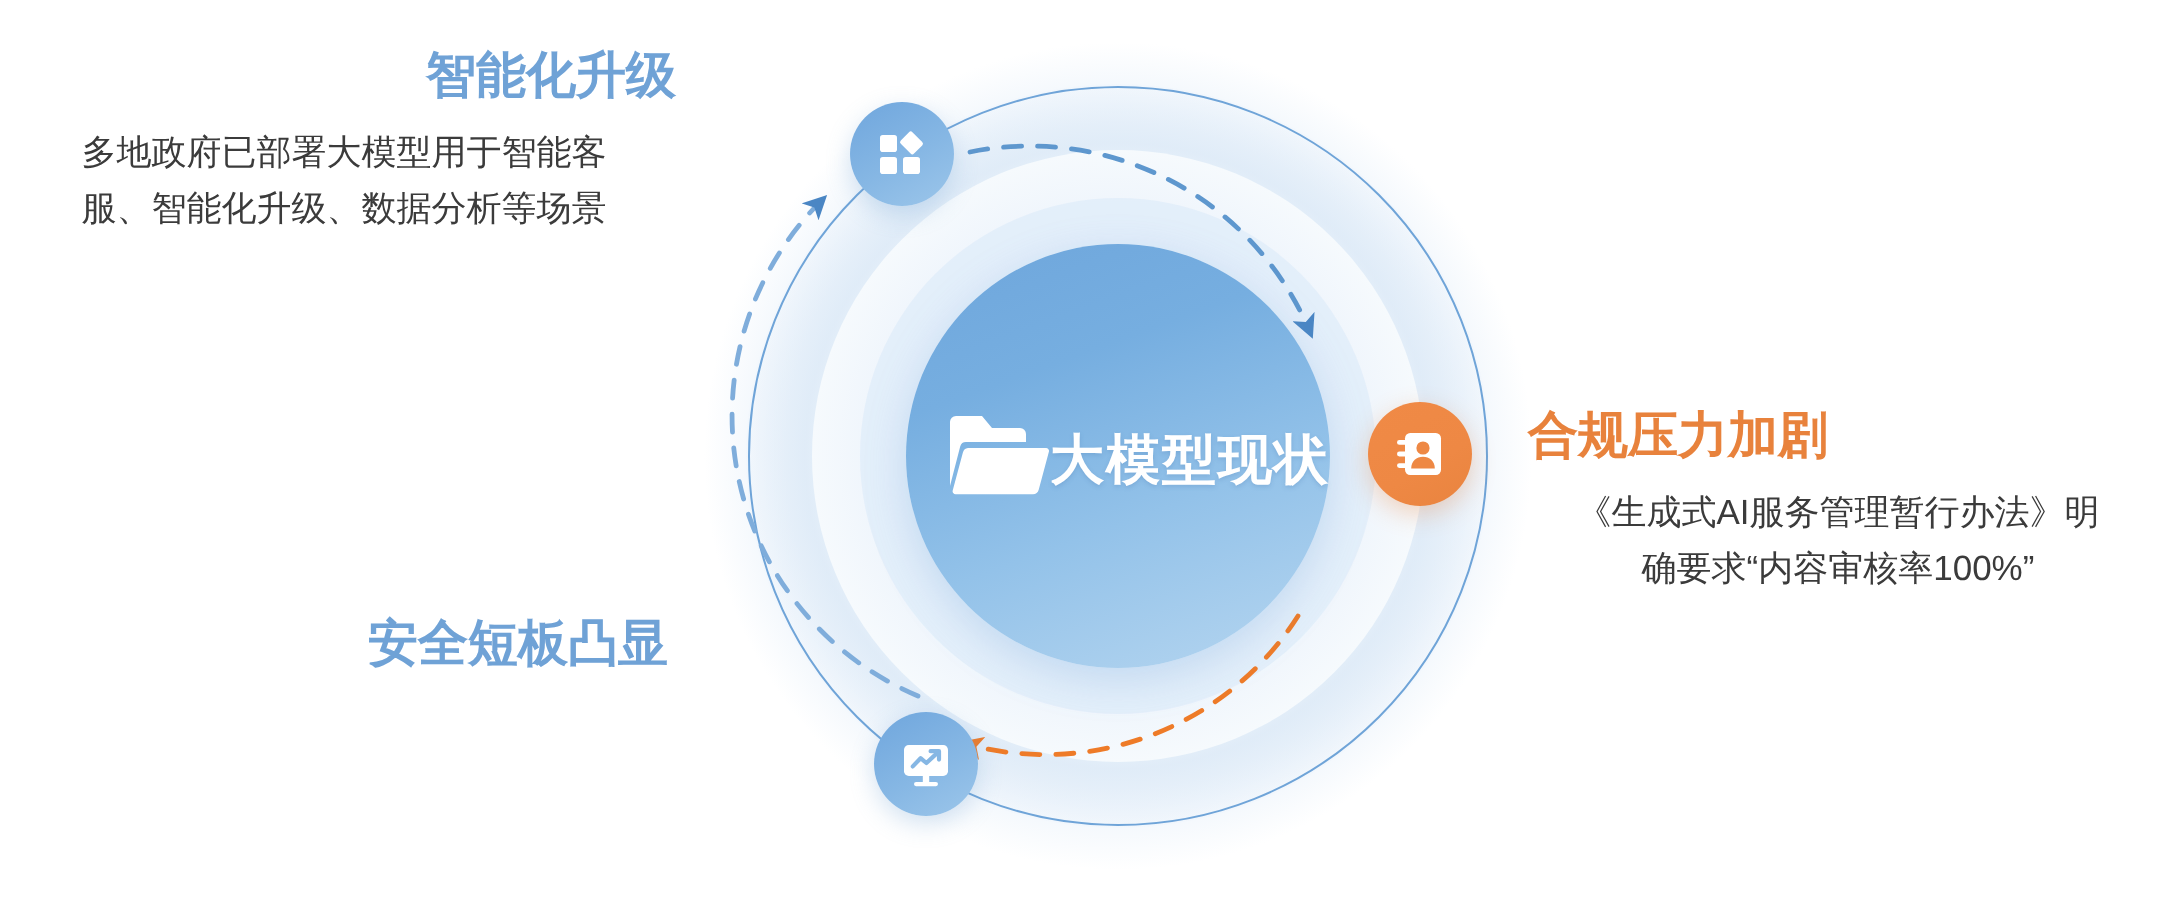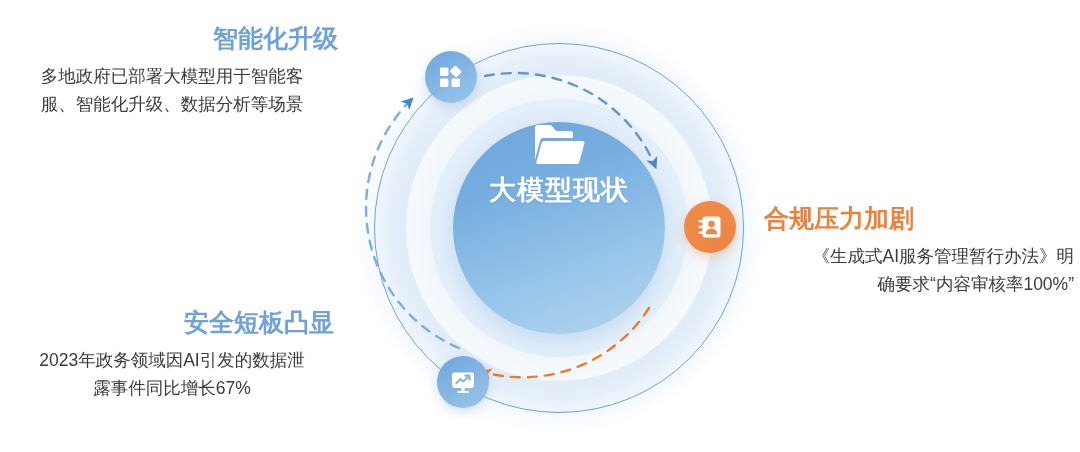--- a/index.html
+++ b/index.html
@@ -48,21 +48,21 @@
     width:258px;height:258px;
     background:#dfecf9;
     opacity:.75;
   }
 
   
   .core{
     width:212px;height:212px;
     background:linear-gradient(160deg,#6EA6DC 0%,#76AEE0 30%,#93C2E9 62%,#B6D6F0 100%);
     box-shadow:0 6px 20px rgba(110,166,220,.28);
-    display:flex;flex-direction:column;align-items:center;justify-content:flex-start;
+    display:flex;flex-direction:row;align-items:center;justify-content:flex-end;
   }
   .core-label{
     color:#ffffff;font-size:27px;font-weight:bold;letter-spacing:1px;
     margin-top:4px;text-shadow:0 1px 2px rgba(70,120,175,.25);
     white-space:nowrap;
   }
   .folder-icon{width:52px;height:44px;display:block;margin-bottom:2px;}
 
   
   .arcs{position:absolute;left:50%;top:50%;transform:translate(-50%,-50%);
@@ -92,39 +92,35 @@
 
   #block-intelligent{left:0px;top:24px;width:344px;text-align:right;}
   #block-intelligent .blk-title{text-align:right;padding-right:6px;margin-left:34px;}
   #block-intelligent .blk-body{text-align:center;}
 
   #block-security{left:0px;top:308px;width:344px;text-align:right;}
   #block-security .blk-title{text-align:right;padding-right:10px;}
   #block-security .blk-body{text-align:center;}
 
   #block-compliance{left:764px;top:160px;width:310px;text-align:left;margin-top:44px;}
-  #block-compliance .blk-body{text-align:right;}
+  #block-compliance .blk-body{text-align:center;}
 </style>
 </head>
 <body>
 
 <div class="block" id="block-intelligent">
   <div class="blk-title t-blue">智能化升级</div>
   <div class="blk-body">
     <div>多地政府已部署大模型用于智能客</div>
     <div>服、智能化升级、数据分析等场景</div>
   </div>
 </div>
 
 <div class="block" id="block-security">
   <div class="blk-title t-blue">安全短板凸显</div>
-  <div class="blk-body">
-    <div>2023年政务领域因AI引发的数据泄</div>
-    <div>露事件同比增长67%</div>
-  </div>
 </div>
 
 <div class="block" id="block-compliance">
   <div class="blk-title t-orange">合规压力加剧</div>
   <div class="blk-body">
     <div>《生成式AI服务管理暂行办法》明</div>
     <div>确要求“内容审核率100%”</div>
   </div>
 </div>
 

